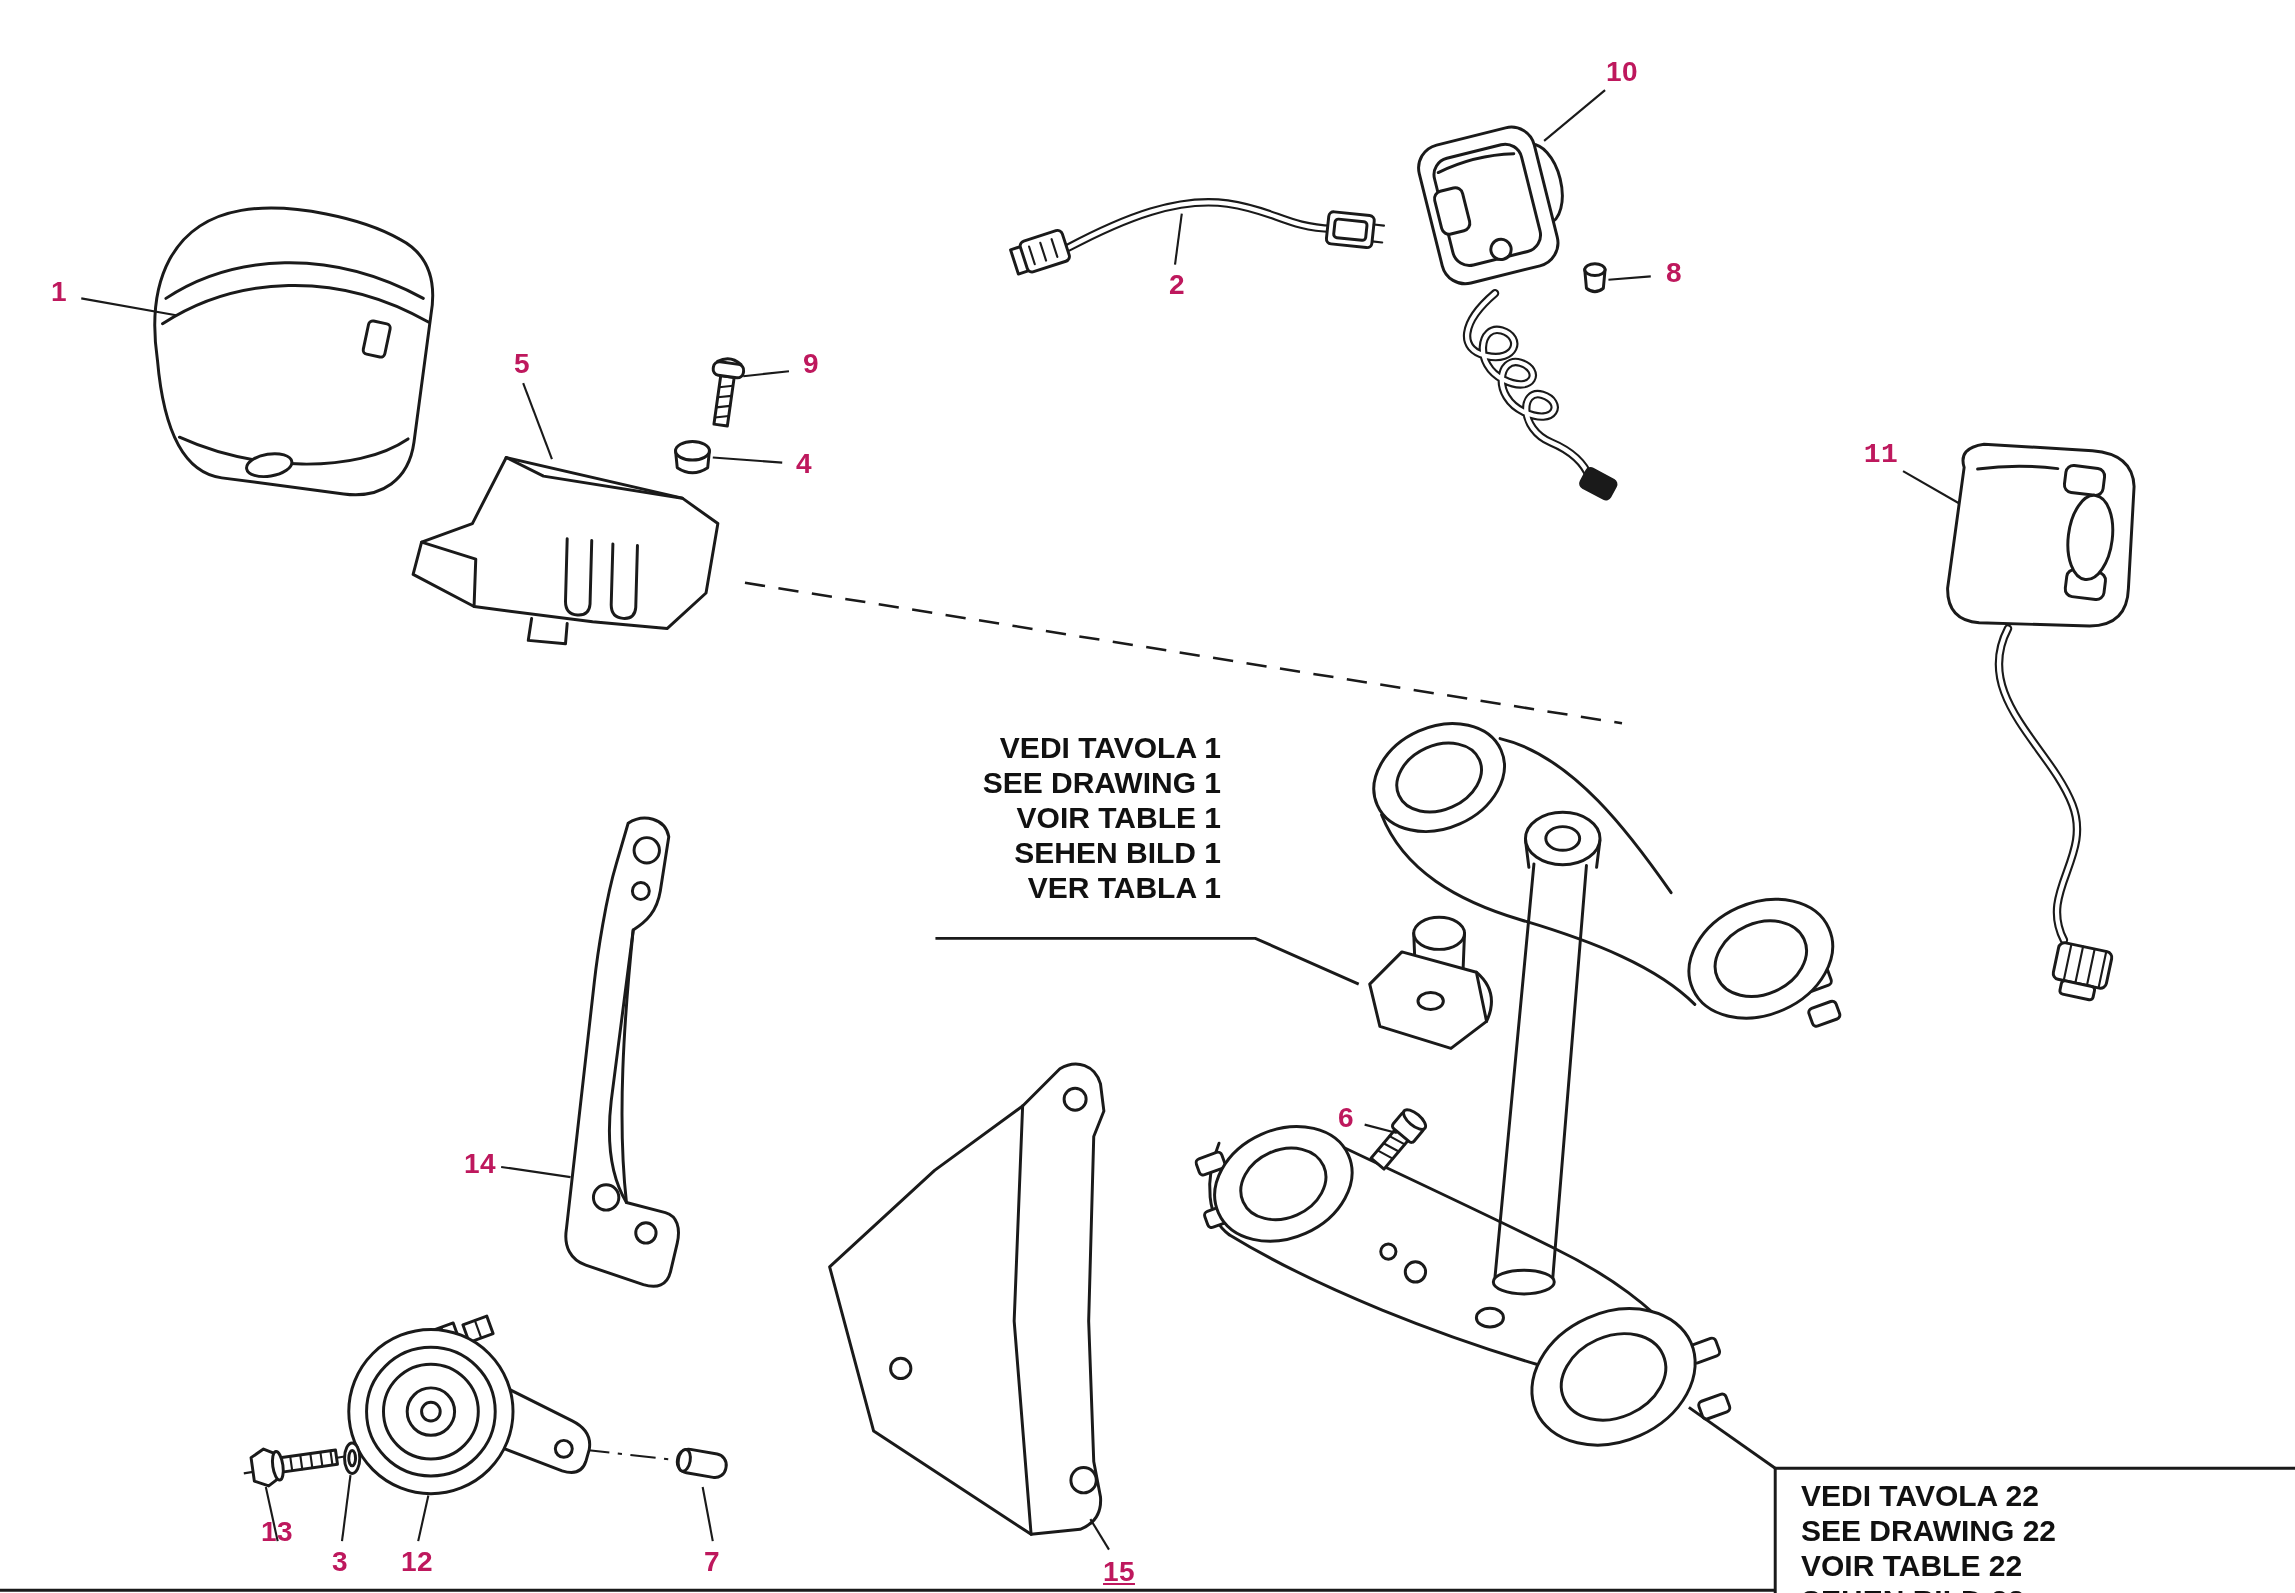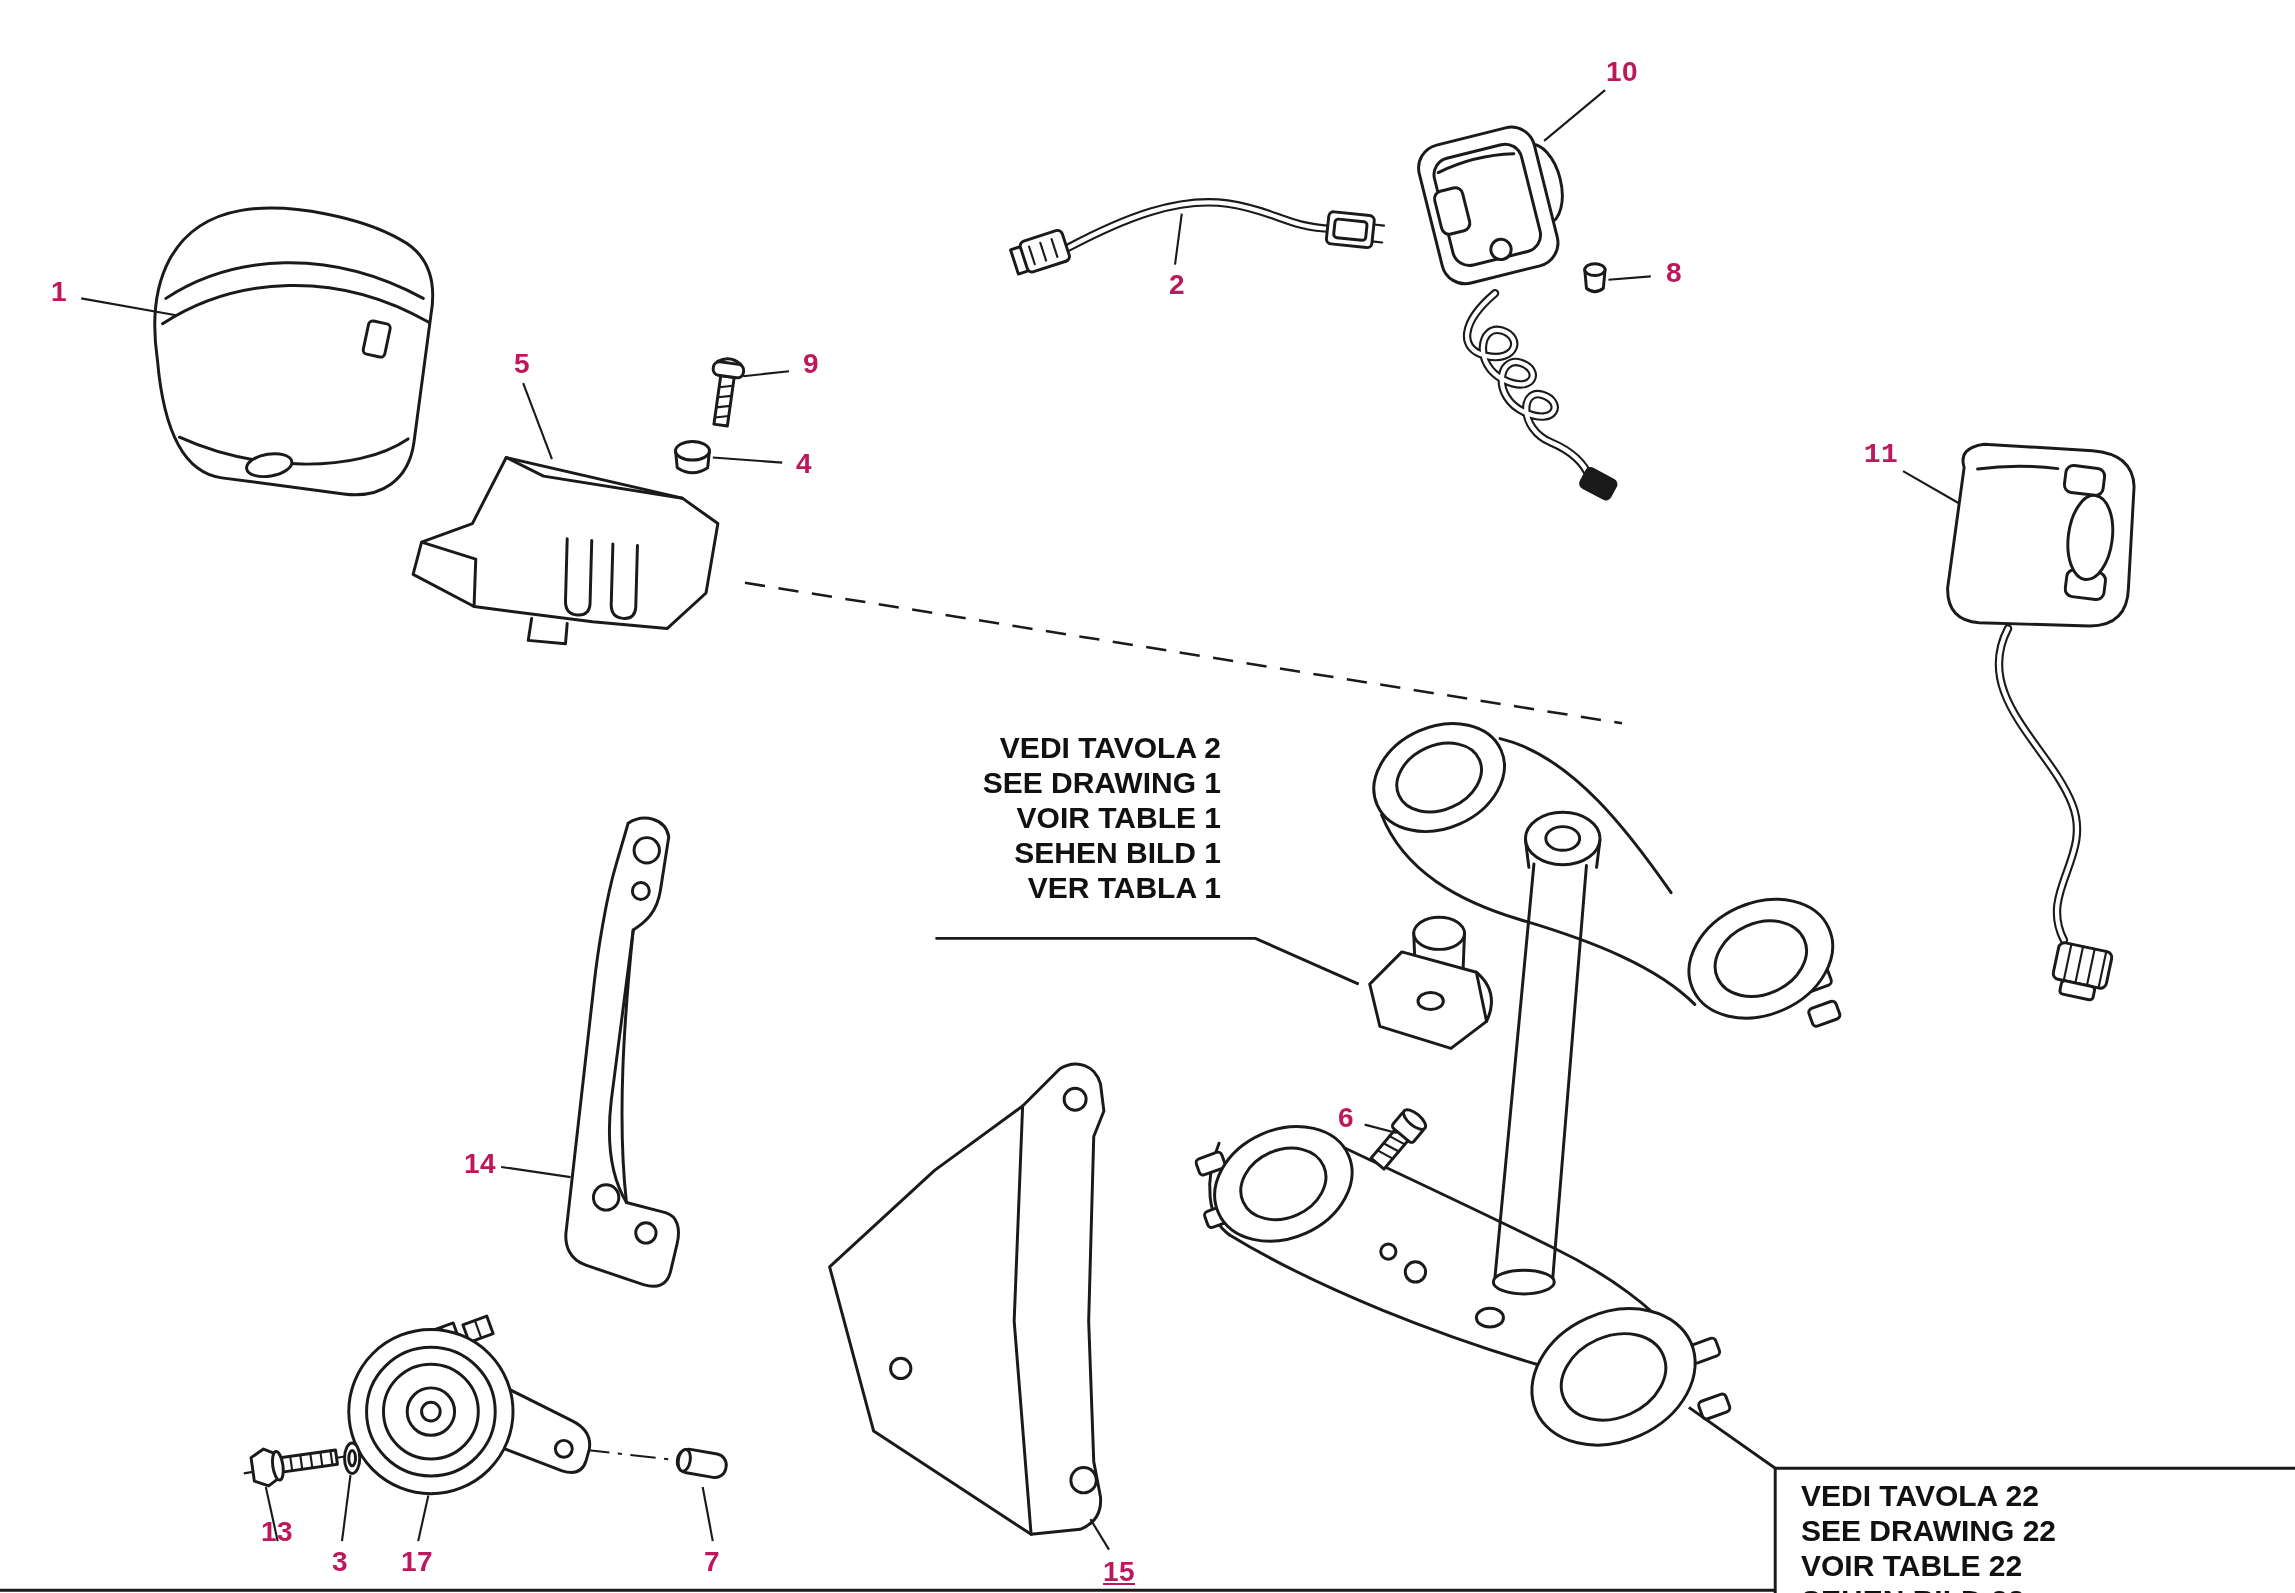--- a/index.html
+++ b/index.html
@@ -286,27 +286,27 @@
 <div class="part-label" style="left:1177px; top:285px;">2</div>
 <div class="part-label" style="left:340px;  top:1562px;">3</div>
 <div class="part-label" style="left:804px;  top:464px;">4</div>
 <div class="part-label" style="left:522px;  top:364px;">5</div>
 <div class="part-label" style="left:1346px; top:1118px;">6</div>
 <div class="part-label" style="left:712px;  top:1562px;">7</div>
 <div class="part-label" style="left:1674px; top:273px;">8</div>
 <div class="part-label" style="left:811px;  top:364px;">9</div>
 <div class="part-label" style="left:1622px; top:72px;">10</div>
 <div class="part-label" style="left:1881px; top:454px;font-family:Liberation Mono, monospace;">11</div>
-<div class="part-label" style="left:417px;  top:1562px;">17</div>
+<div class="part-label" style="left:417px;  top:1562px;">12</div>
 <div class="part-label" style="left:277px;  top:1532px;">13</div>
 <div class="part-label" style="left:480px;  top:1164px;">14</div>
 <div class="part-label" style="left:1119px; top:1572px;text-decoration:underline;">15</div>
 
 <div class="callout co-1">
-  <div>VEDI TAVOLA 2</div>
+  <div>VEDI TAVOLA 1</div>
   <div>SEE DRAWING 1</div>
   <div>VOIR TABLE 1</div>
   <div>SEHEN BILD 1</div>
   <div>VER TABLA 1</div>
 </div>
 
 <div class="callout co-22">
   <div>VEDI TAVOLA 22</div>
   <div>SEE DRAWING 22</div>
   <div>VOIR TABLE 22</div>

